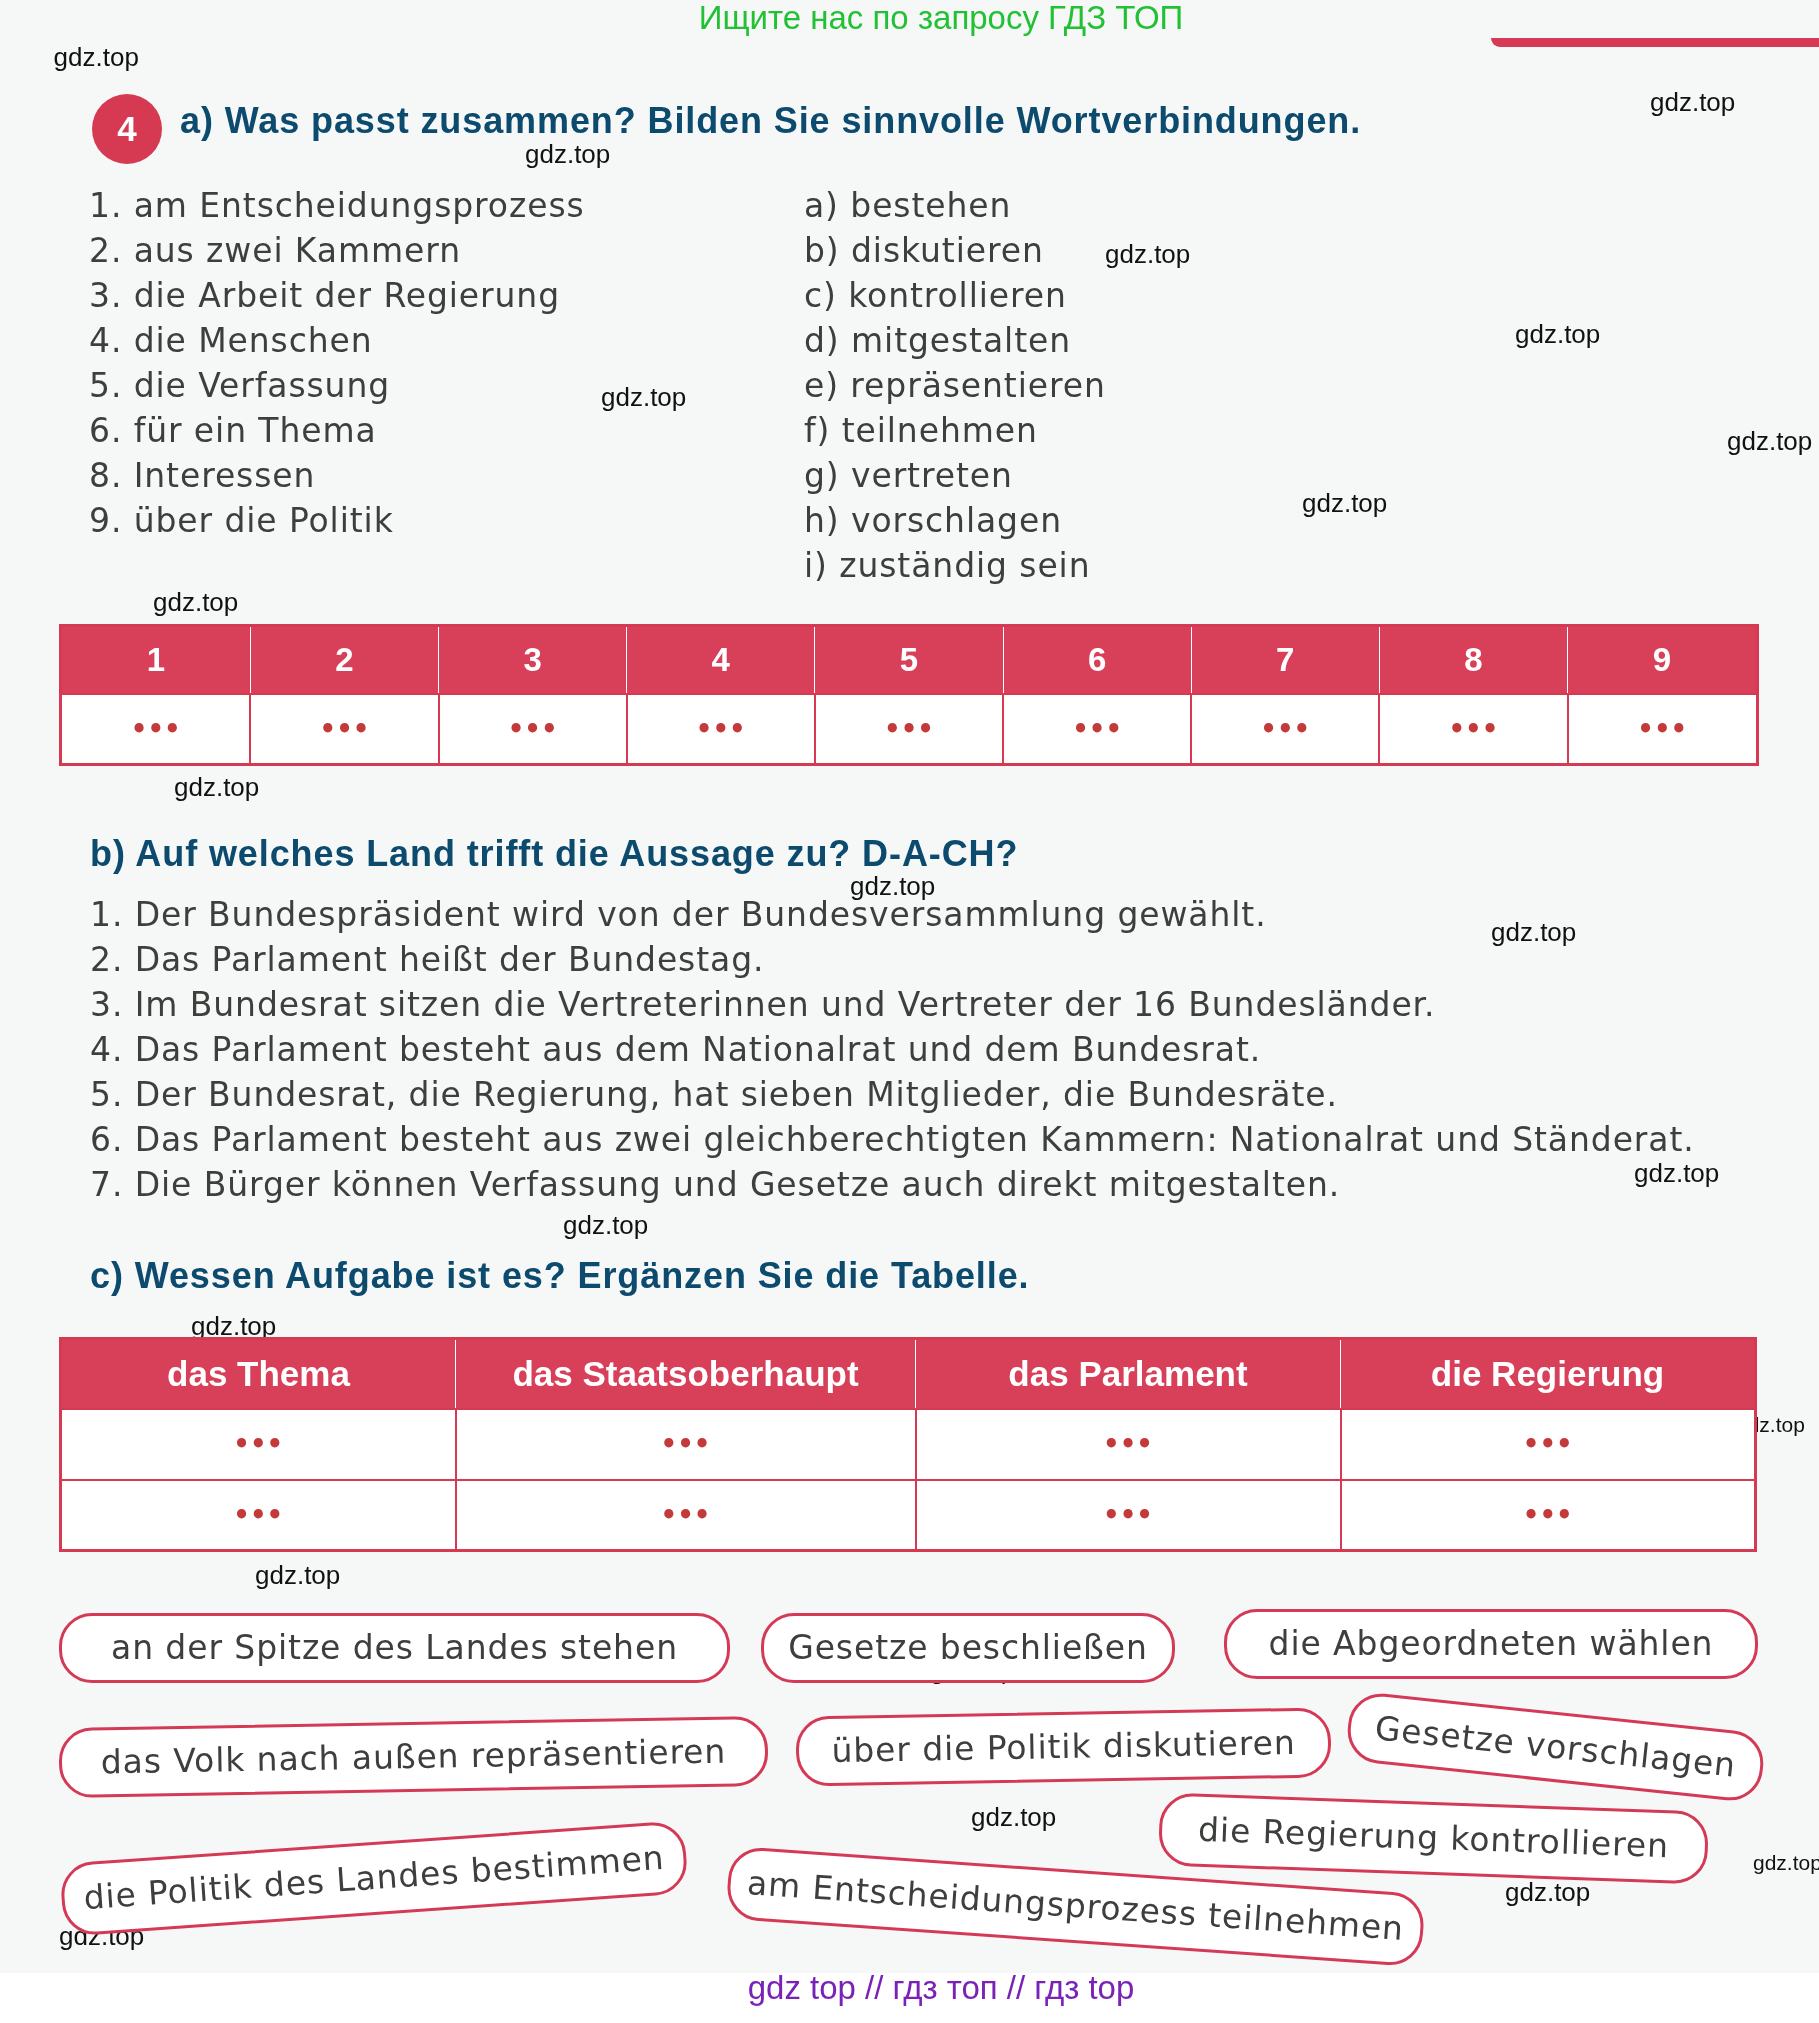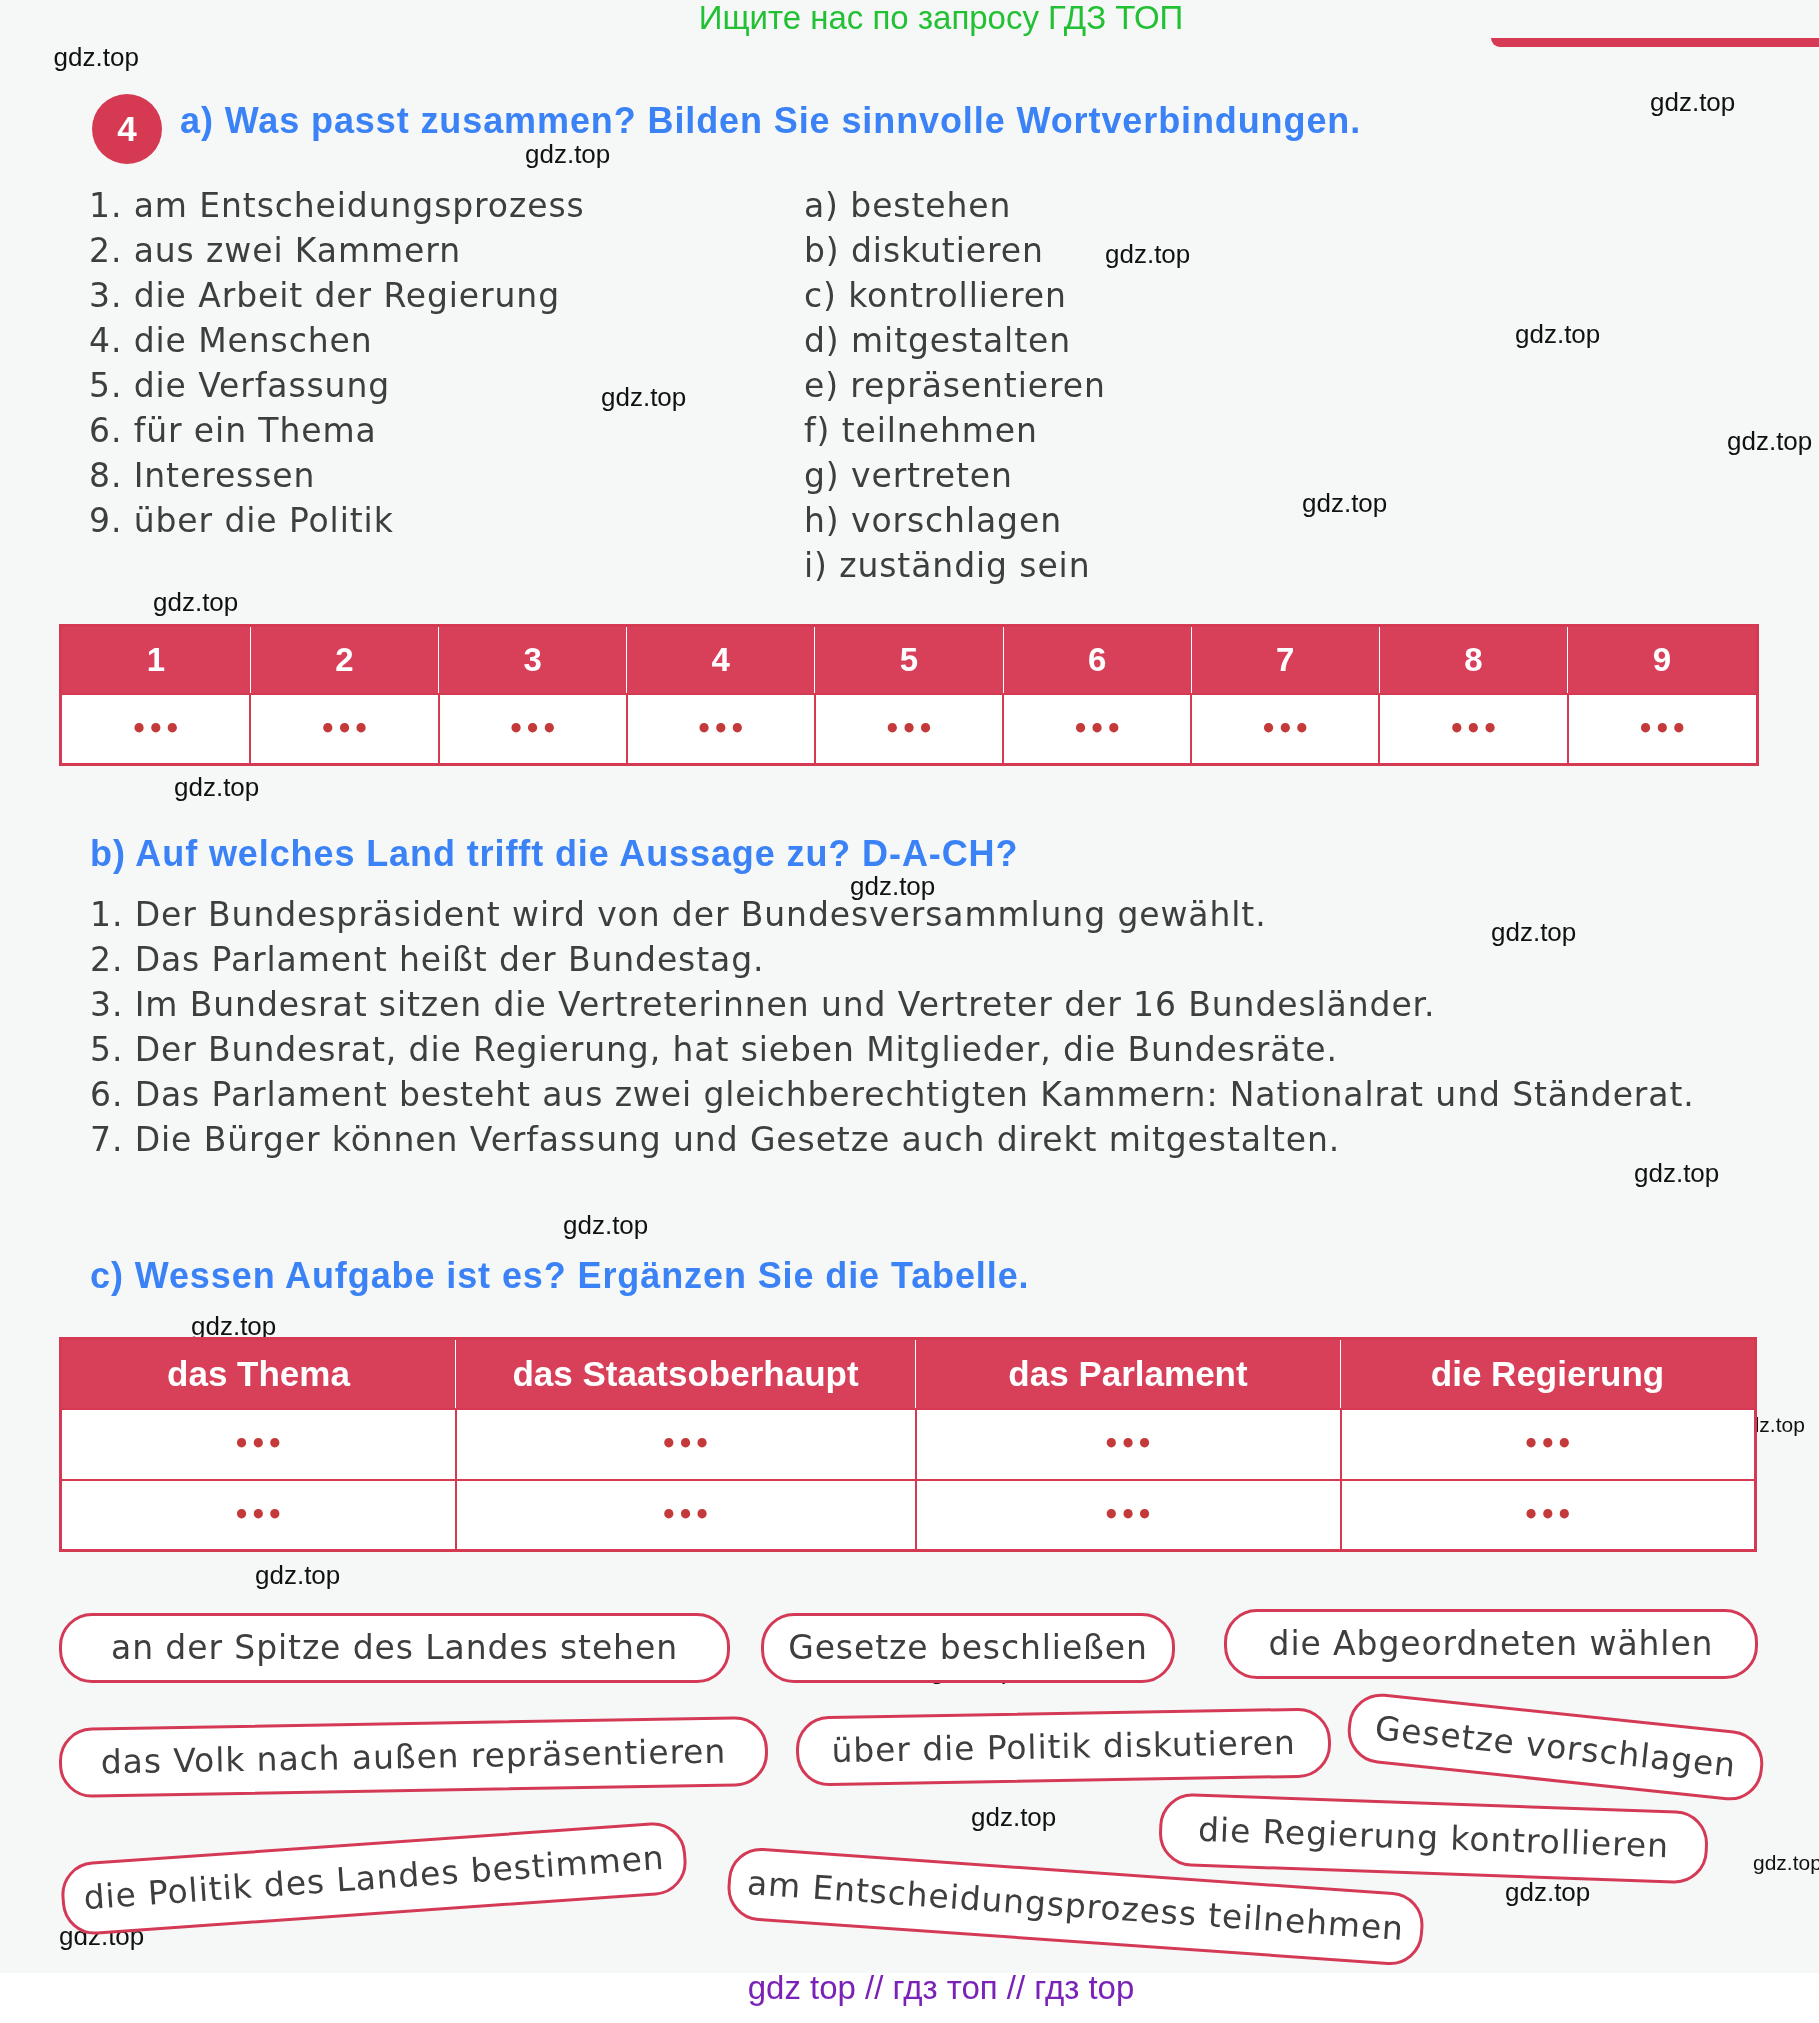--- a/index.html
+++ b/index.html
@@ -4,21 +4,21 @@
 <style>
   html, body { margin:0; padding:0; }
   body { width:1820px; height:2023px; background:#ffffff; position:relative; overflow:hidden; font-family:"DejaVu Sans", sans-serif; }
   .page { position:absolute; left:0; top:0; width:1820px; height:1973px; background:#f6f8f8; }
   .abs { position:absolute; white-space:nowrap;margin-left:31px; }
   .top-banner { left:0; width:1820px; top:0; text-align:center; color:#22c033; font-family:"Liberation Sans", sans-serif; font-size:33px; line-height:35px; }
   .red-strip { left:1460px; top:38px; width:360px; height:8.7px; background:#d63a55; border-radius:0 0 0 10.4px; }
   .wm { font-family:"Liberation Sans", sans-serif; font-size:26px; color:#111; }
   .wm-small { font-size:21px; }
   .badge { left:61px; top:94px; width:70px; height:70px; border-radius:50%; background:#d53a52; color:#fff; font-family:"Liberation Sans", sans-serif; font-weight:bold; font-size:35px; text-align:center; line-height:70px; }
-  .heading { font-family:"Liberation Sans", sans-serif; font-weight:bold; color:#3b82f6; font-size:36px; letter-spacing:0.9px; }
+  .heading { font-family:"Liberation Sans", sans-serif; font-weight:bold; color:#0c4a6e; font-size:36px; letter-spacing:0.9px; }
   .item { font-family:"DejaVu Sans", sans-serif; color:#3d3f3d; font-size:33px; letter-spacing:0.9px; }
   table.grid { position:absolute; border-collapse:collapse; border:3.5px solid #d53a52; }
   table.grid th { background:#d8405a; color:#fff; font-family:"Liberation Sans", sans-serif; font-weight:bold; border-left:1.7px solid #fff; }
   table.grid th:first-child { border-left:none; }
   table.grid td { background:#fff; border:2.6px solid #d53a52; text-align:center; color:#c43a3a; font-weight:bold; font-size:26px; }
   .chip { position:absolute; border:3.5px solid #d43a56; border-radius:33px; background:#fff; color:#3d3f3d; font-size:33px; text-align:center; letter-spacing:0.9px; box-sizing:border-box; white-space:nowrap; }
   .footer { left:0; width:1820px; top:1969px; text-align:center; color:#7a22b8; font-family:"Liberation Sans", sans-serif; font-size:33px; }
 </style>
 </head>
 <body>
@@ -104,20 +104,21 @@
     <td>•••</td>
   </tr>
 </tbody>
   </table>
 
 <div class="abs heading" style="left:59px;top:833px">b) Auf welches Land trifft die Aussage zu? D-A-CH?</div>
 <div class="abs" style="left:59px;top:895px">
   <div class="item" style="height:45px">1. Der Bundespräsident wird von der Bundesversammlung gewählt.</div>
   <div class="item" style="height:45px">2. Das Parlament heißt der Bundestag.</div>
   <div class="item" style="height:45px">3. Im Bundesrat sitzen die Vertreterinnen und Vertreter der 16 Bundesländer.</div>
+  <div class="item" style="height:45px">4. Das Parlament besteht aus dem Nationalrat und dem Bundesrat.</div>
   <div class="item" style="height:45px">5. Der Bundesrat, die Regierung, hat sieben Mitglieder, die Bundesräte.</div>
   <div class="item" style="height:45px">6. Das Parlament besteht aus zwei gleichberechtigten Kammern: Nationalrat und Ständerat.</div>
   <div class="item" style="height:45px">7. Die Bürger können Verfassung und Gesetze auch direkt mitgestalten.</div>
 </div>
 
 <div class="abs heading" style="left:59px;top:1255px">c) Wessen Aufgabe ist es? Ergänzen Sie die Tabelle.</div>
 
 <table class="grid" style="left:59px;top:1337px;width:1698px;">
   <tbody>
       <tr style="height:70px">

